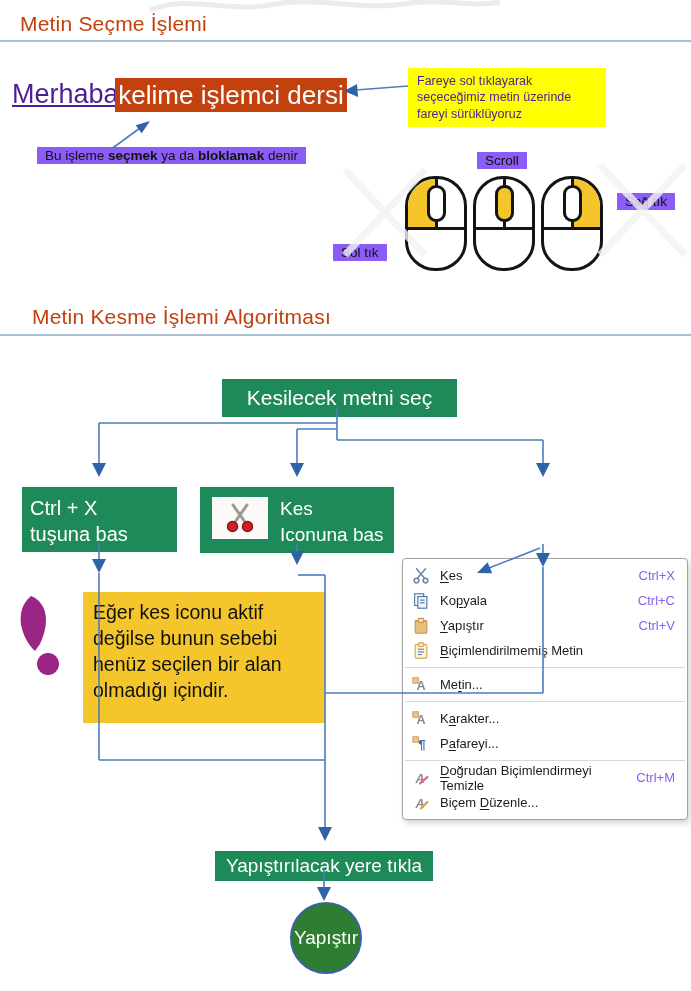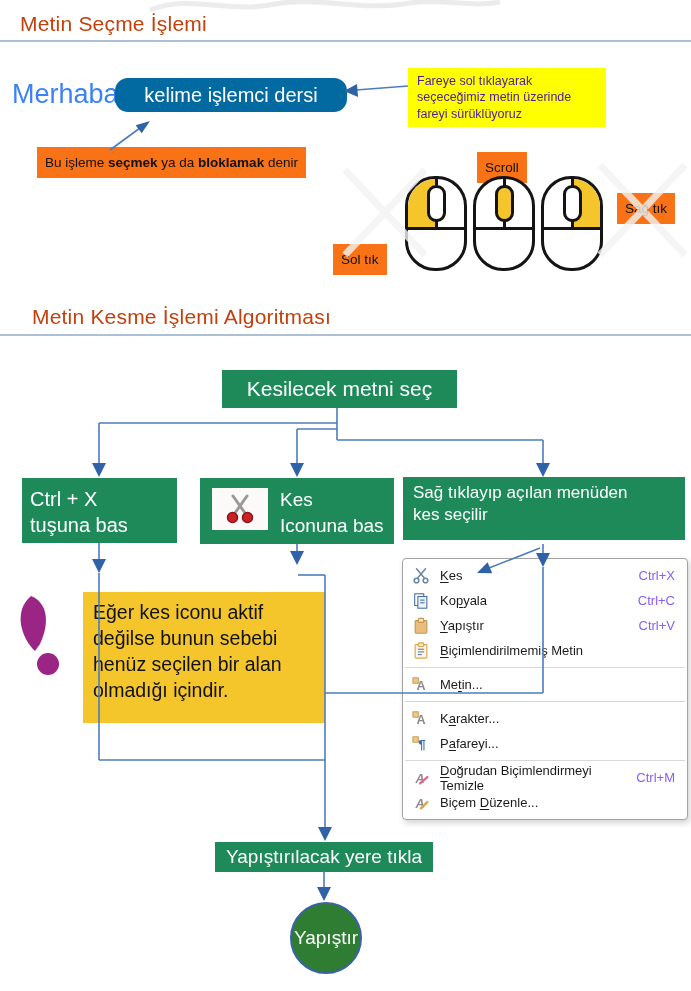--- a/index.html
+++ b/index.html
@@ -3,39 +3,39 @@
 <meta charset="utf-8">
 <style>
   * { margin:0; padding:0; box-sizing:border-box; }
   body { background:#ffffff; font-family:"Liberation Sans", sans-serif; }
   #canvas { position:relative; width:691px; height:991px; background:#ffffff; overflow:hidden; margin:0 auto; }
   .abs { position:absolute; }
 
   .h-title { font-size:21px; color:#c2410c; font-weight:400; letter-spacing:.2px; }
   .rule { position:absolute; left:0; right:0; height:2px; background:#abc0d4; }
 
-  .bigtext { font-size:27px; color:#3b82f6; }
-  .sel-box { background:#0369a1; color:#ffffff; font-size:20px; text-align:center; line-height:34px;border-radius:13px; }
+  .bigtext { font-size:27px; color:#4c1d95;text-decoration:underline; }
+  .sel-box { background:#c2410c; color:#ffffff; font-size:26px; text-align:center; line-height:34px; }
 
   .callout { background:#ffff00; color:#4c1d95; font-size:12.5px; line-height:1.3; padding:5px 9px; }
-  .ylabel  { background:#f97316; color:#111; font-size:13.5px; padding:8px 8px; white-space:nowrap; }
+  .ylabel  { background:#8b5cf6; color:#111; font-size:13.5px; padding:1px 8px; white-space:nowrap; }
   .ylabel b { font-weight:700; }
 
   
   .mouse { position:absolute; width:62px; height:95px; border:3px solid #141414; border-radius:30px; background:#fff; overflow:hidden; }
   .mouse .quad { position:absolute; top:0; width:50%; height:48px; background:#f5c62b; }
   .mouse .quad.left  { left:0;  border-radius:27px 0 0 0; }
   .mouse .quad.right { right:0; border-radius:0 27px 0 0; }
   .mouse .vline { position:absolute; left:50%; margin-left:-1.5px; top:0; width:3px; height:48px; background:#141414; }
   .mouse .hline { position:absolute; left:0; right:0; top:48px; height:3px; background:#141414; }
   .mouse .wheel { position:absolute; left:50%; margin-left:-9.5px; top:6px; width:13px; height:31px; border:3px solid #141414; border-radius:9px; background:#fff; box-sizing:content-box; }
   .mouse .wheel.on { background:#f5c62b; }
 
   
-  .gbox { position:absolute; background:#1e8a5a; color:#fff; }
+  .gbox { position:absolute; background:#1e8a5a; color:#fff;margin-top:9px; }
   .gbox.center { text-align:center; }
   .note { position:absolute; background:#f5c62b; color:#111; font-size:19.5px; line-height:1.33; padding:8px 10px; }
 
   .circle { position:absolute; width:72px; height:72px; border-radius:50%; background:#2e7d32; border:2px solid #3b62a5; color:#fff; font-size:19px; display:flex; align-items:center; justify-content:center; }
 
   
   .menu { position:absolute; left:402px; top:558px; width:286px; background:#ffffff; border:1px solid #a3a3a3; border-radius:4px; box-shadow:2px 3px 6px rgba(0,0,0,.18); padding:4px 0; z-index:5; }
   .mrow { display:flex; align-items:center; height:25px; padding:0 12px 0 8px; font-size:13px; color:#1b1b1b; gap:9px; }
   .mrow .micon { width:20px; height:20px; flex:0 0 20px; display:flex; align-items:center; justify-content:center; }
   .mrow .msc { margin-left:auto; font-size:13px; color:#8b5cf6; }
@@ -106,24 +106,20 @@
         <circle cx="7.5" cy="24.5" r="5" fill="#cc2127" stroke="#8e1418" stroke-width="1.5"></circle>
         <circle cx="22.5" cy="24.5" r="5" fill="#cc2127" stroke="#8e1418" stroke-width="1.5"></circle>
       </svg>
     </div>
     <div class="abs" style="left:80px; top:9px; font-size:19px; line-height:1.35;">
       <div>Kes</div>
       <div>Iconuna bas</div>
     </div>
   </div>
 
-  <div class="gbox" style="left:403px; top:477px; width:282px; height:63px; font-size:17px; padding:5px 10px; line-height:1.3;">
-    <div>Sağ tıklayıp açılan menüden</div>
-    <div>kes seçilir</div>
-  </div>
 
   <div class="note" style="left:83px; top:592px; width:242px; height:131px;">
     <div>Eğer kes iconu aktif</div>
     <div>değilse bunun sebebi</div>
     <div>henüz seçilen bir alan</div>
     <div>olmadığı içindir.</div>
   </div>
 
   <svg class="excl" width="62" height="88" viewBox="0 0 62 88">
     <path d="M21,4 C36,10 41,28 30,52 L25,59 C11,46 3,19 21,4 Z" fill="#9b2585"></path>

